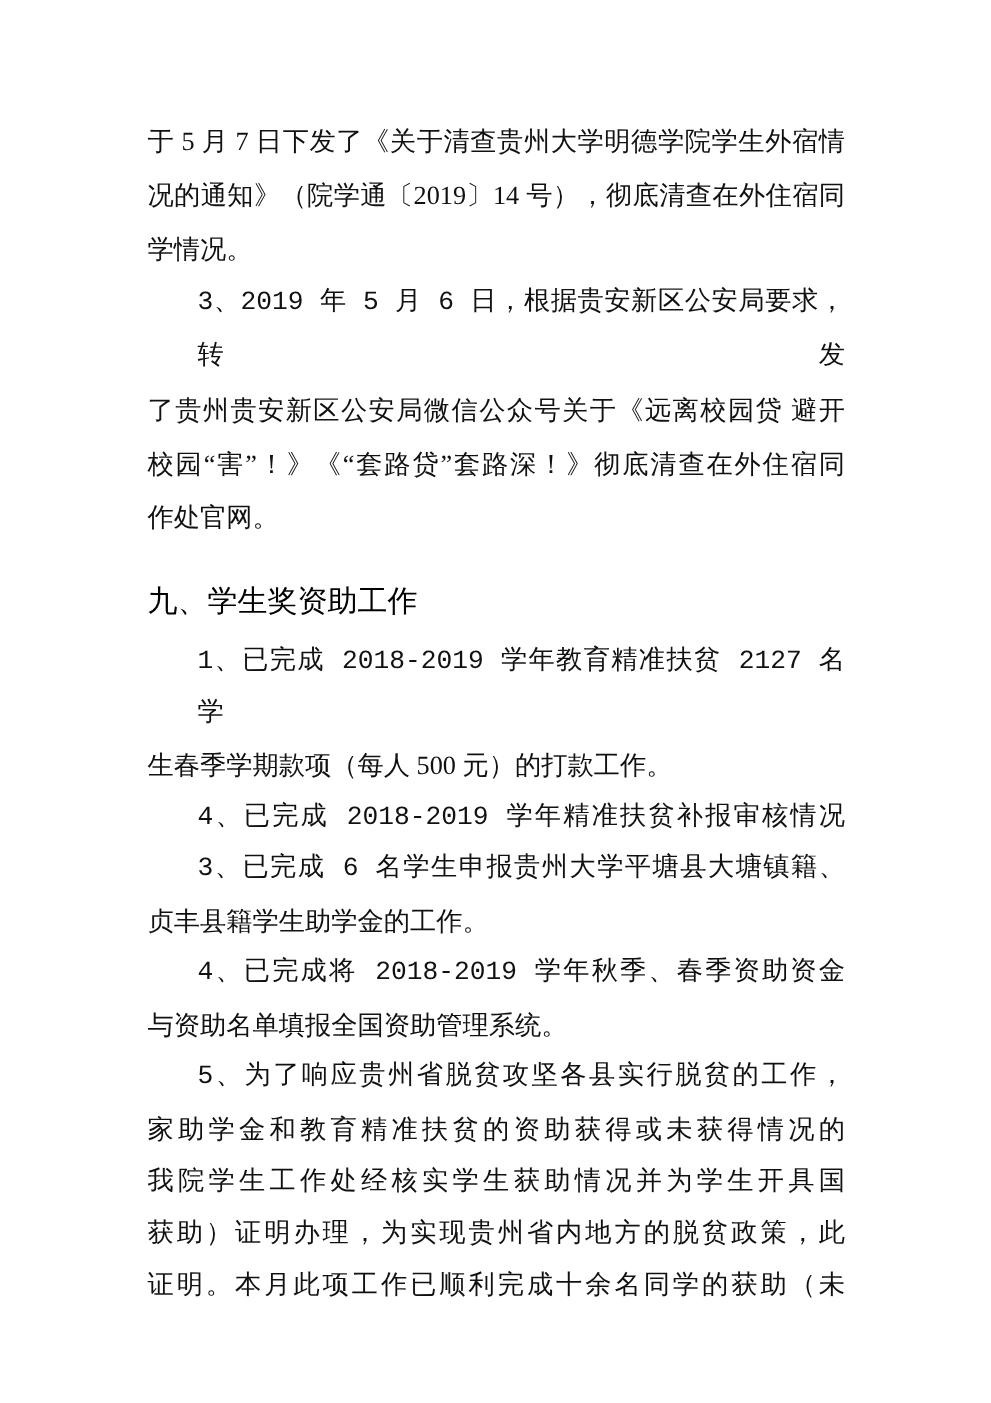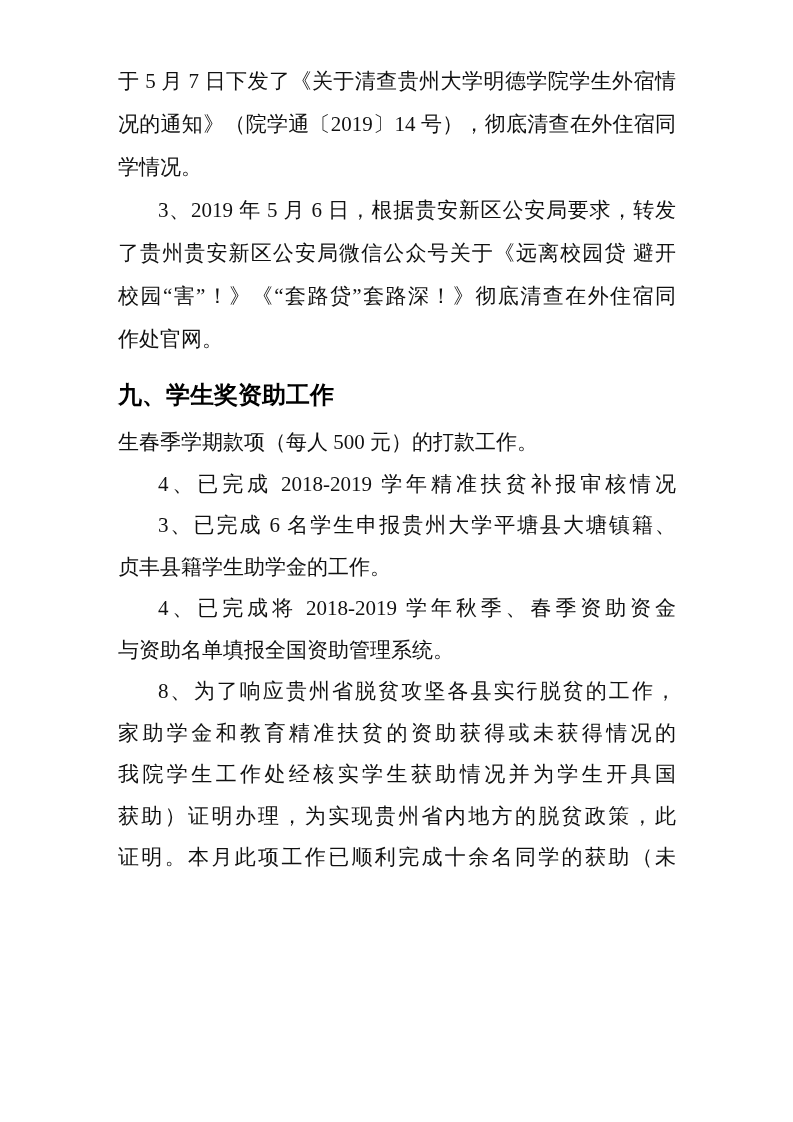--- a/index.html
+++ b/index.html
@@ -6,21 +6,21 @@
     margin: 0;
     padding: 0;
     background: #ffffff;
   }
   .page {
     position: relative;
     width: 793px;
     height: 1122px;
     background: #ffffff;
     box-sizing: border-box;
-    padding: 60px 117px 0 118px;
+    padding: 92px 117px 0 118px;
     color: #111111;
     font-family: "Liberation Serif", serif;
     overflow: hidden;
   }
   .line {
     font-size: 21px;
     line-height: 43px;
     text-align: justify;
     white-space: nowrap;
   }
@@ -28,27 +28,28 @@
     line-height: 41.5px;
   }
   
   .line.j {
     white-space: normal;
     text-align-last: justify;
   }
   
   .line.ind {
     padding-left: 40px;
+    font-family: Liberation Mono, monospace;
   }
   .heading {
     font-family: "Liberation Sans", sans-serif;
-    font-weight: 700;
+    font-weight: 400;
     font-size: 24px;
     line-height: 44px;
-    margin-top: 12px;
+    margin-top: 24px;
     margin-bottom: 5px;
     color: #000000;
   }
 </style>
 </head>
 <body>
 
 <div class="page">
 
   <div class="sec1">
@@ -58,30 +59,31 @@
 
     <div class="line j ind">3、2019 年 5 月 6 日，根据贵安新区公安局要求，转发</div>
     <div class="line j">了贵州贵安新区公安局微信公众号关于《远离校园贷 避开</div>
     <div class="line j">校园“害”！》《“套路贷”套路深！》彻底清查在外住宿同</div>
     <div class="line">作处官网。</div>
   </div>
 
   <div class="heading">九、学生奖资助工作</div>
 
   <div class="items">
+    <div class="line j ind">1、已完成 2018-2019 学年教育精准扶贫 2127 名学</div>
     <div class="line">生春季学期款项（每人 500 元）的打款工作。</div>
 
     <div class="line j ind">4、已完成 2018-2019 学年精准扶贫补报审核情况</div>
 
     <div class="line j ind">3、已完成 6 名学生申报贵州大学平塘县大塘镇籍、</div>
     <div class="line">贞丰县籍学生助学金的工作。</div>
 
     <div class="line j ind">4、已完成将 2018-2019 学年秋季、春季资助资金</div>
     <div class="line">与资助名单填报全国资助管理系统。</div>
 
-    <div class="line j ind">8、为了响应贵州省脱贫攻坚各县实行脱贫的工作，</div>
+    <div class="line j ind">5、为了响应贵州省脱贫攻坚各县实行脱贫的工作，</div>
     <div class="line j">家助学金和教育精准扶贫的资助获得或未获得情况的</div>
     <div class="line j">我院学生工作处经核实学生获助情况并为学生开具国</div>
     <div class="line j">获助）证明办理，为实现贵州省内地方的脱贫政策，此</div>
     <div class="line j">证明。本月此项工作已顺利完成十余名同学的获助（未</div>
   </div>
 
 </div>
 
 </body></html>

